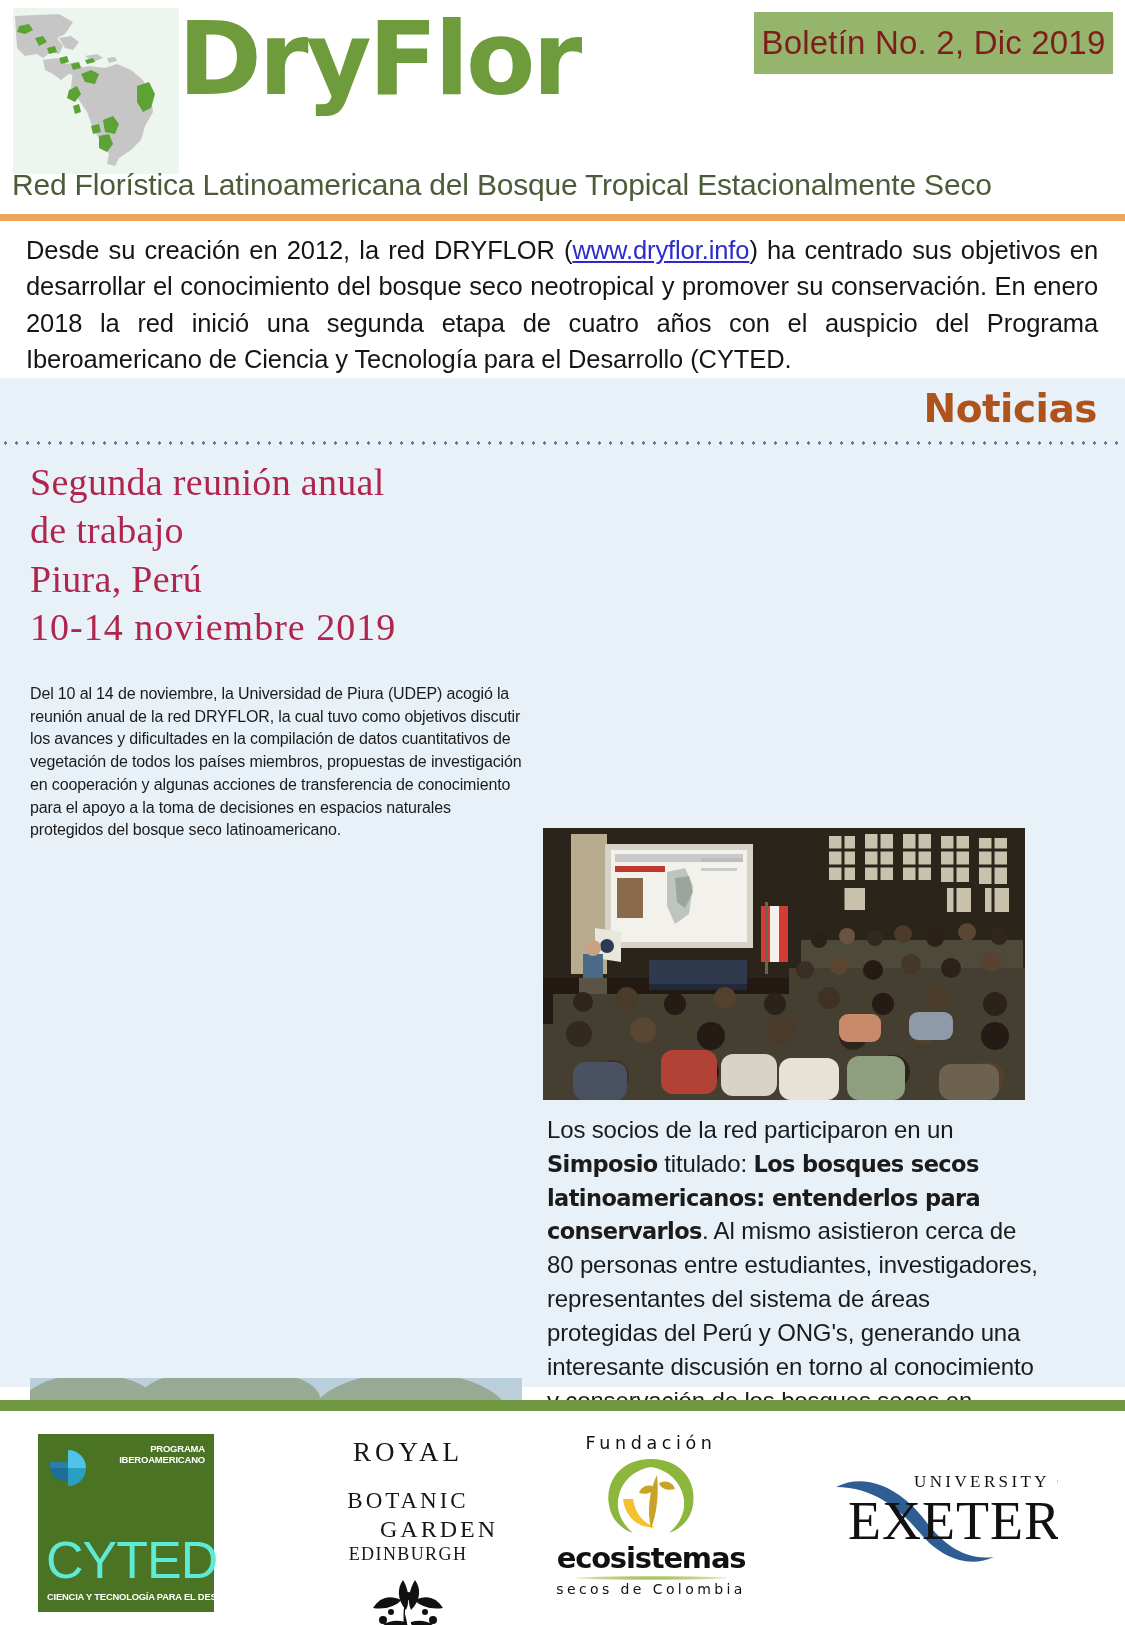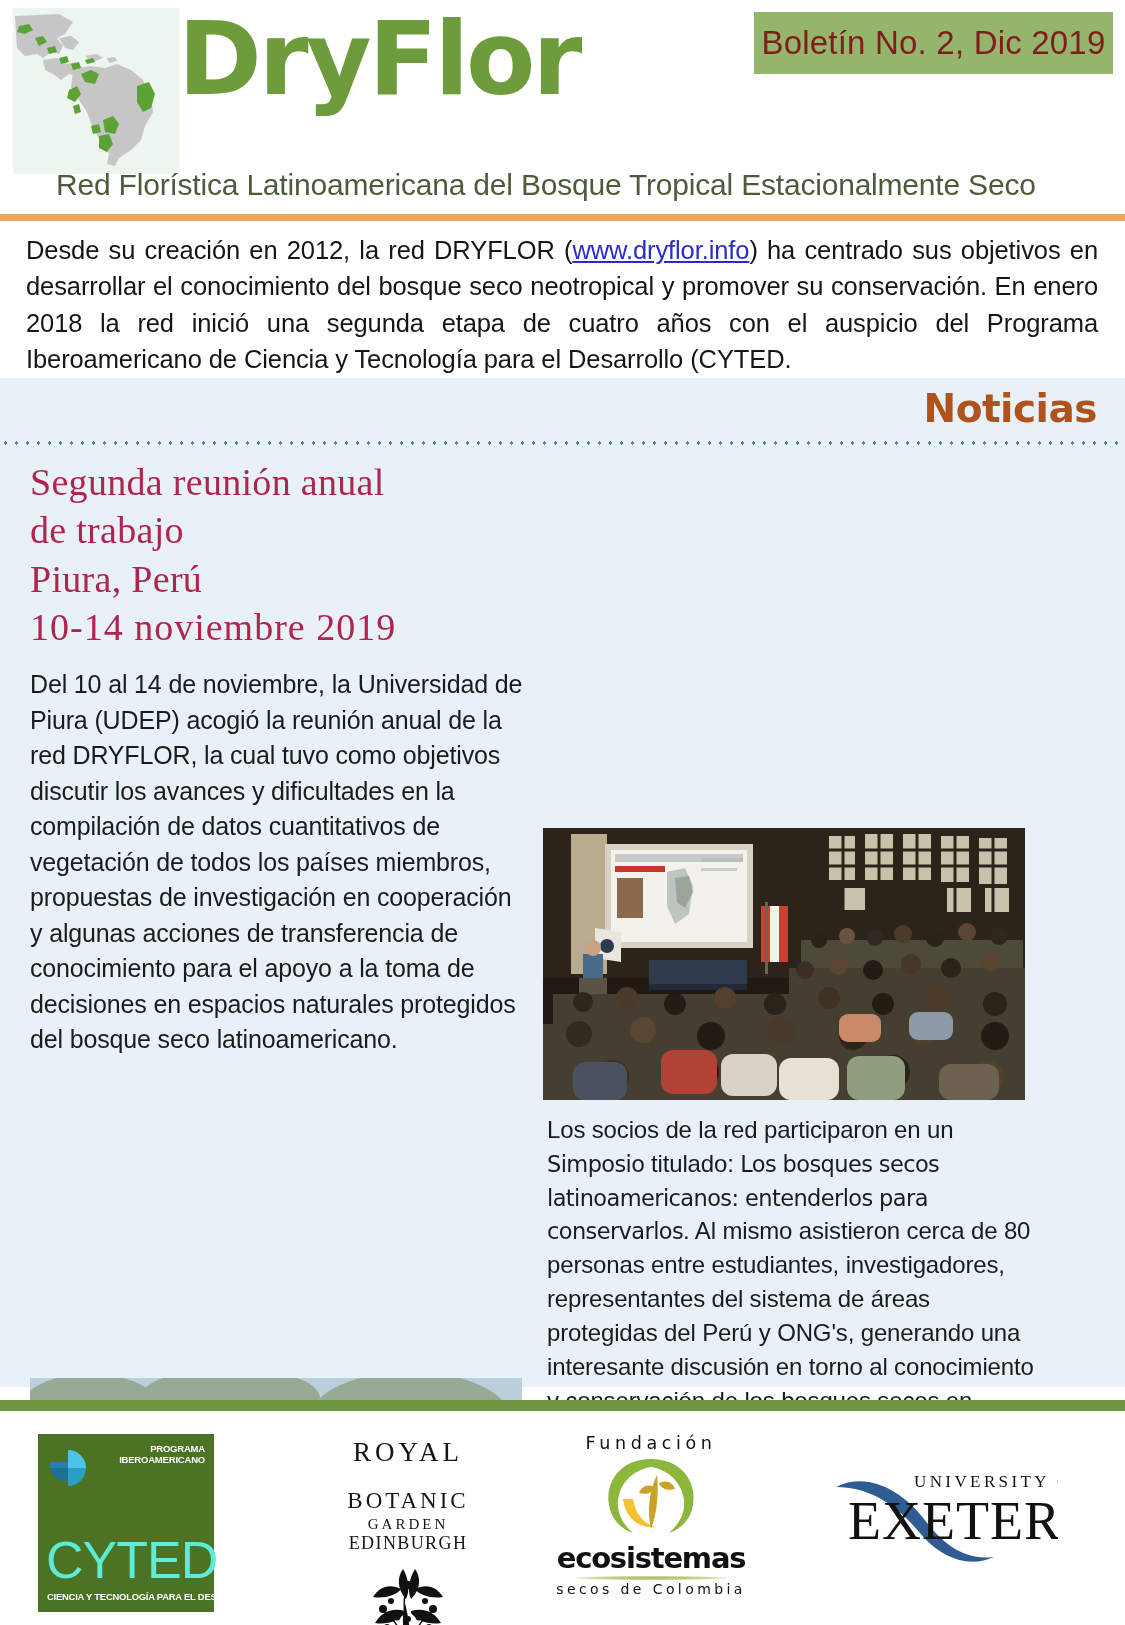--- a/index.html
+++ b/index.html
@@ -52,21 +52,20 @@
     letter-spacing: 0.2px;
   }
 
   .subtitle {
     position: absolute;
     left: 12px; top: 168px;
     font-size: 30px;
     color: #4c5c3a;
     letter-spacing: -0.2px;
     white-space: nowrap;
-    margin-left: 44px;
   }
 
   .rule-orange {
     position: absolute;
     left: 0; top: 214px;
     width: 1125px; height: 7px;
     background: #efa55e;
   }
 
   
@@ -122,22 +121,22 @@
   .headline {
     font-family: "Liberation Serif", serif;
     color: #b0254e;
     font-size: 38px;
     line-height: 1.27;
     letter-spacing: 0.3px;
   }
   .headline .dateline { display: block; letter-spacing: 1px; }
 
   .left-body {
-    margin-top: 16px;
-    font-size: 25px;
+    margin-top: 32px;
+    font-size: 16px;
     line-height: 1.42;
     color: #1b1b1b;
     letter-spacing: -0.15px;
   }
 
   .photo-forest {
     position: absolute;
     left: 30px; top: 1000px;
     width: 492px; height: 348px;
     overflow: hidden;
@@ -157,21 +156,21 @@
     left: 547px; top: 735px;
     width: 500px;
     font-size: 24px;
     line-height: 1.41;
     color: #1b1b1b;
     letter-spacing: -0.15px;
   }
   .col-right p { margin: 0 0 27px 0; }
   .col-right b {
     font-family: "DejaVu Sans", sans-serif;
-    font-weight: normal;
+    font-weight: bold;
     font-size: 22.5px;
     letter-spacing: -0.6px;
   }
 
   
   .rule-green {
     position: absolute;
     left: 0; top: 1400px;
     width: 1125px; height: 11px;
     background: #6f9640;
@@ -222,21 +221,21 @@
   
   .logo-rbge {
     position: absolute;
     left: 318px; top: 26px;
     width: 180px; text-align: center;
     color: #161616;
     font-family: "Liberation Serif", serif;
   }
   .rbge-l1 { font-size: 27px; letter-spacing: 4px; line-height: 1.12; }
   .rbge-l2 { font-size: 23px; letter-spacing: 3px; line-height: 1.2; margin-top: 20px; }
-  .rbge-l3 { font-size: 15px; letter-spacing: 3px; line-height: 1.2; }
+  .rbge-l3 { font-size: 24px; letter-spacing: 3px; line-height: 1.2; text-align: right; }
   .rbge-l4 { font-size: 18px; letter-spacing: 1.4px; line-height: 1.2; }
   .rbge-art { margin-top: 1px; }
 
   
   .logo-eco {
     position: absolute;
     left: 556px; top: 22px;
     width: 190px; text-align: center;
     color: #111;
   }

